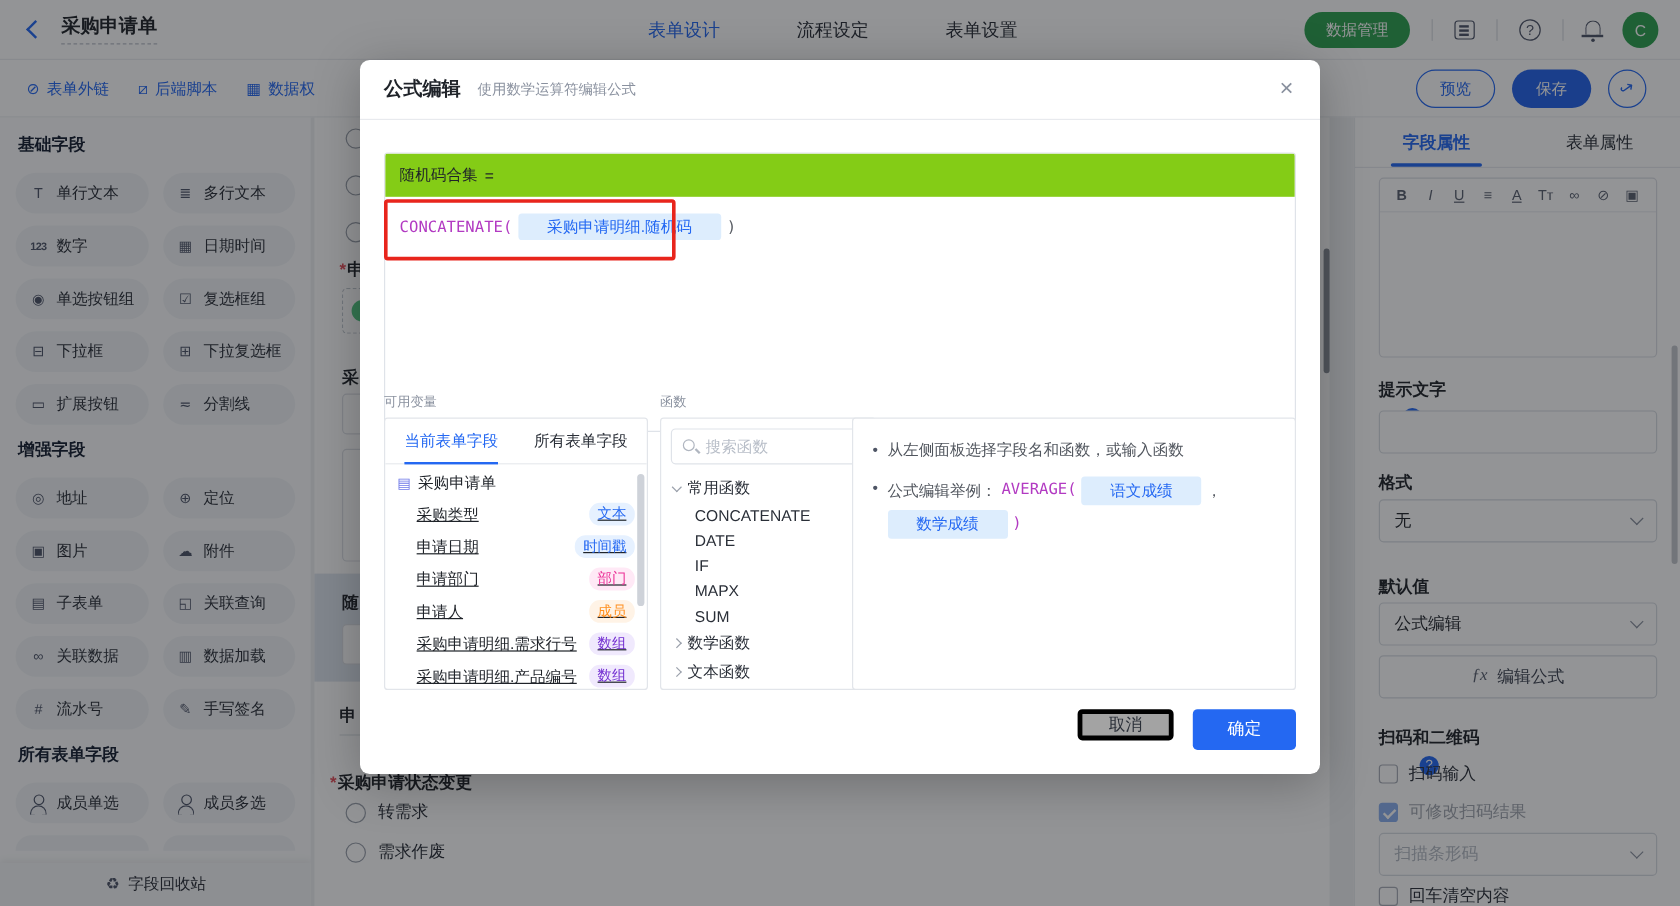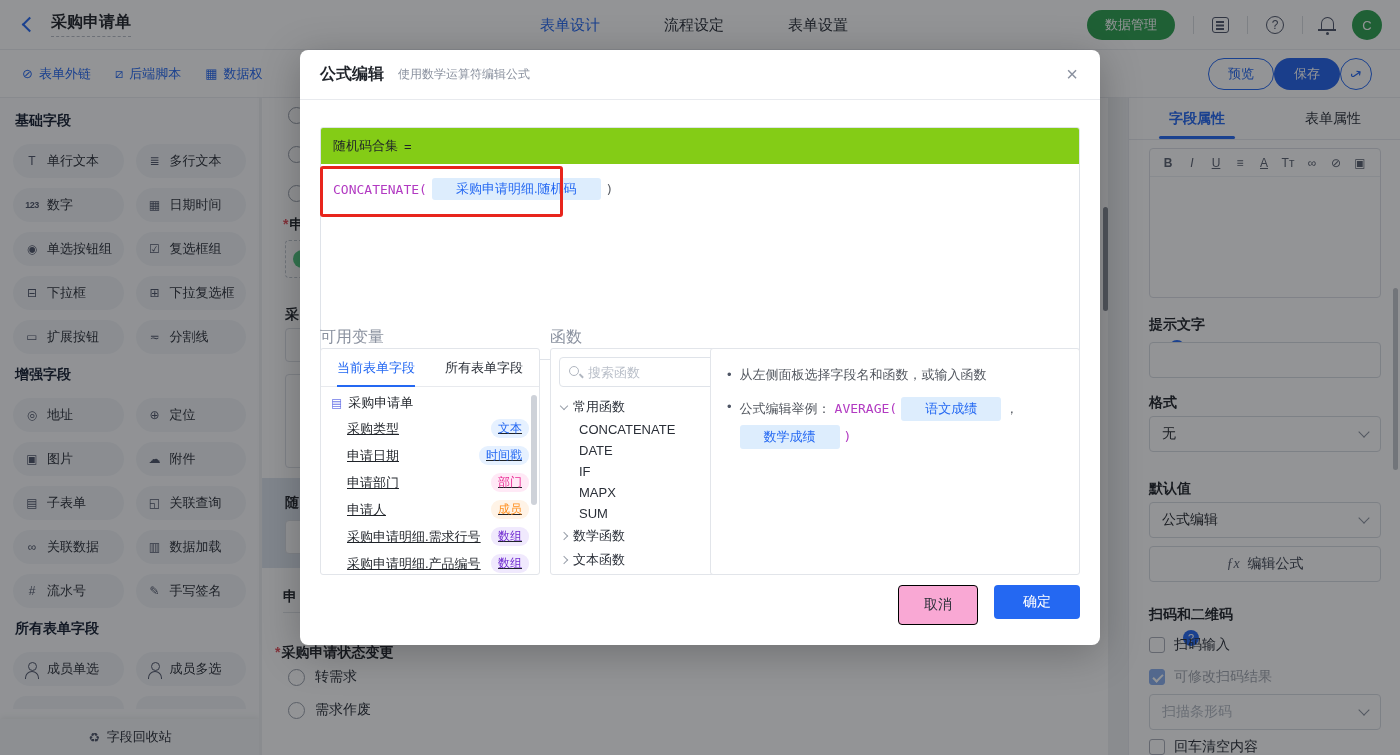--- a/index.html
+++ b/index.html
@@ -23,21 +23,21 @@
   .bell { width:13px; height:12px; border:1.6px solid #4e5569; border-bottom:none; border-radius:7px 7px 0 0; position:relative; display:inline-block; margin-top:-4px; }
   .bell::after { content:""; position:absolute; left:-4px; bottom:-2px; width:18px; height:1.6px; background:#4e5569; }
   .bell::before { content:""; position:absolute; left:4px; bottom:-6px; width:3px; height:3px; border-radius:50%; background:#4e5569; }
   .avatar { width:30px; height:30px; border-radius:50%; background:#2ca14f; color:#fff; font-size:13px; display:flex; align-items:center; justify-content:center; cursor:pointer; }
 
   
   .subbar { position:absolute; left:0; top:50px; width:1400px; height:48px; background:#fff; border-bottom:1px solid #ebedf0; display:flex; align-items:center; z-index:1; }
   .sb-link { display:flex; align-items:center; gap:6px; color:#2468f2; font-size:13px; margin-left:24px; cursor:pointer; }
   .sb-link:first-child { margin-left:22px; }
   .sb-link .ic { font-size:13px; }
-  .sb-right { position:absolute; right:28px; display:flex; align-items:center; }
+  .sb-right { position:absolute; right:28px; display:flex; align-items:center; gap:14px; }
   .btn-preview { width:66px; height:32px; border:1px solid #2468f2; color:#2468f2; border-radius:16px; background:#fff; font-size:13px; display:flex; align-items:center; justify-content:center; cursor:pointer; }
   .btn-save { width:66px; height:32px; border-radius:16px; background:#2463eb; color:#fff; font-size:13px; display:flex; align-items:center; justify-content:center; cursor:pointer; }
   .btn-share { width:32px; height:32px; border:1px solid #2468f2; border-radius:50%; color:#2468f2; display:flex; align-items:center; justify-content:center; font-size:14px; cursor:pointer; transform:none; }
   .btn-share span { display:inline-block; transform:rotate(-35deg); }
 
   
   .sidebar { position:absolute; left:0; top:98px; width:260px; height:657px; background:#fbfcfd; border-right:1px solid #eef0f3; padding:14px 13px 0 13px; overflow:hidden; z-index:1; }
   .sec-title { font-size:14px; font-weight:700; color:#141e31; margin:12px 2px 14px 2px; }
   .sec-title.first { margin-top:0; }
   .fgrid { display:grid; grid-template-columns:1fr 1fr; gap:10px 12px; }
@@ -98,21 +98,21 @@
   .m-header { height:50px; border-bottom:1px solid #e8eaee; display:flex; align-items:center; padding:0 20px; }
   .m-title { font-size:16px; font-weight:700; }
   .m-sub { font-size:12px; color:#8a919f; margin-left:14px; }
   .m-close { position:absolute; right:22px; top:14px; font-size:20px; color:#8a919f; cursor:pointer; line-height:1; }
   .formula-box { position:absolute; left:20px; top:77px; width:760px; height:233px; border:1px solid #dfe3e9; border-radius:3px; overflow:hidden; }
   .formula-name { height:36px; background:#84cc16; display:flex; align-items:center; padding:0 12px; font-size:13px; color:#1f2329; gap:6px; }
   .formula-body { padding:14px 12px; font-family:"DejaVu Sans Mono","Liberation Mono",monospace; font-size:13px; color:#5b5f66; display:flex; align-items:center; gap:5px; cursor:text; }
   .fx-fn { color:#b23ac2; }
   .token { font-family:"Liberation Sans","DejaVu Sans",sans-serif; background:#ddedfd; color:#2468f2; padding:2px 24px; border-radius:3px; font-size:13px; white-space:nowrap; }
   .redbox { position:absolute; left:20px; top:116px; width:243px; height:51px; border:3px solid #e8251c; border-radius:3px; z-index:5; pointer-events:none; }
-  .m-collabel { position:absolute; font-size:16px; color:#8a919f; top:277px; }
+  .m-collabel { position:absolute; font-size:11px; color:#8a919f; top:277px; }
   .panel { position:absolute; top:298px; height:227px; border:1px solid #e2e5ea; border-radius:3px; background:#fff; overflow:hidden; }
   .p-vars { left:20px; width:220px; }
   .p-fns { left:250px; width:180px; }
   .p-tips { left:410px; width:370px; }
   .vtabs { height:38px; border-bottom:1px solid #e8eaee; display:flex; align-items:center; justify-content:space-between; padding:0 16px; }
   .vtab { font-size:13px; color:#2a2f38; cursor:pointer; height:38px; display:flex; align-items:center; position:relative; }
   .vtab.active { color:#2468f2; }
   .vtab.active::after { content:""; position:absolute; left:0; bottom:0; width:100%; height:2px; background:#2468f2; }
   .vroot { display:flex; align-items:center; gap:6px; font-size:13px; padding:7px 10px 3px 10px; cursor:pointer; }
   .vroot .doc { color:#6e78e8; font-size:12px; }
@@ -132,21 +132,21 @@
   .mag::after { content:""; position:absolute; left:10.5px; top:10px; width:5px; height:1.5px; background:#b0b6c0; transform:rotate(45deg); }
   .frow { display:flex; align-items:center; gap:6px; font-size:13px; color:#2a2f38; padding:3px 10px; cursor:pointer; }
   .frow.item { padding-left:28px; }
   .tchev { display:inline-block; width:6px; height:6px; border-right:1.4px solid #9aa0ab; border-bottom:1.4px solid #9aa0ab; transform:rotate(45deg); margin-top:-3px; }
   .tchev.r { transform:rotate(-45deg); margin-top:0; }
   .tips { padding:16px 16px; }
   .tiprow { display:flex; align-items:flex-start; gap:8px; font-size:13px; color:#51565e; line-height:20px; margin-bottom:12px; }
   .tiprow .dot { color:#4e5565; font-size:13px; line-height:20px; }
   .tiprow .t2 { display:flex; align-items:center; gap:4px; flex-wrap:wrap; }
   .m-footer { position:absolute; right:20px; bottom:20px; display:flex; gap:16px; }
-  .btn-cancel { width:80px; height:40px; border:1px solid #000000; border-radius:4px; background:#f9a8d4; font-size:14px; color:#2a2f38; display:flex; align-items:center; justify-content:center; cursor:pointer; }
+  .btn-cancel { width:80px; height:26px; border:4px solid #000000; border-radius:4px; background:#a3a3a3; font-size:14px; color:#2a2f38; display:flex; align-items:center; justify-content:center; cursor:pointer; }
   .btn-ok { width:86px; height:34px; border-radius:4px; background:#2468f2; font-size:14px; color:#fff; display:flex; align-items:center; justify-content:center; cursor:pointer; }
 </style>
 </head>
 <body>
 
 <div class="stage">
 
   <div class="topbar">
     <span class="backchev"></span>
     <span class="tb-title">采购申请单</span>

